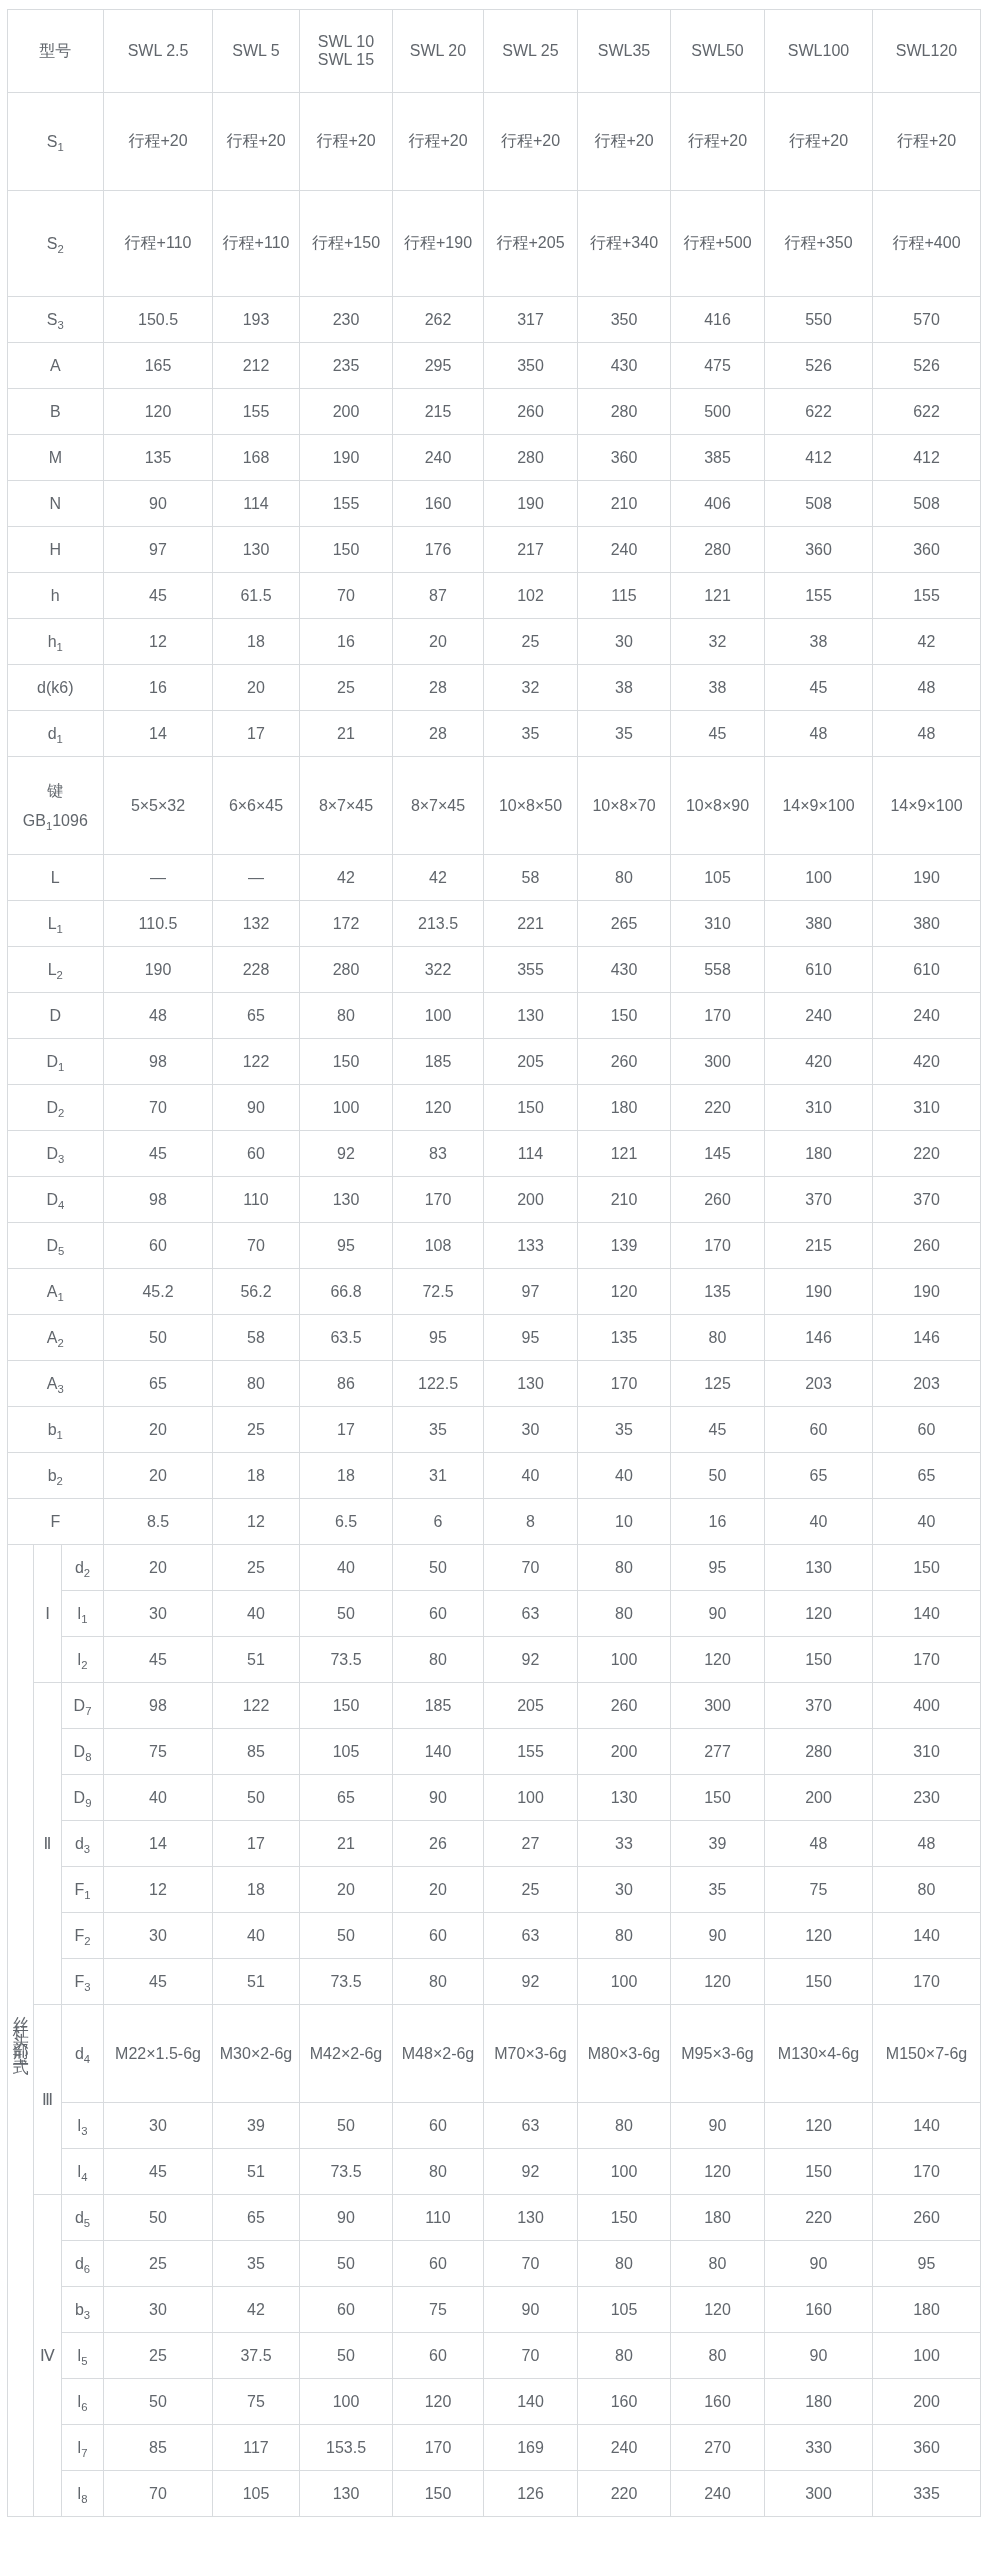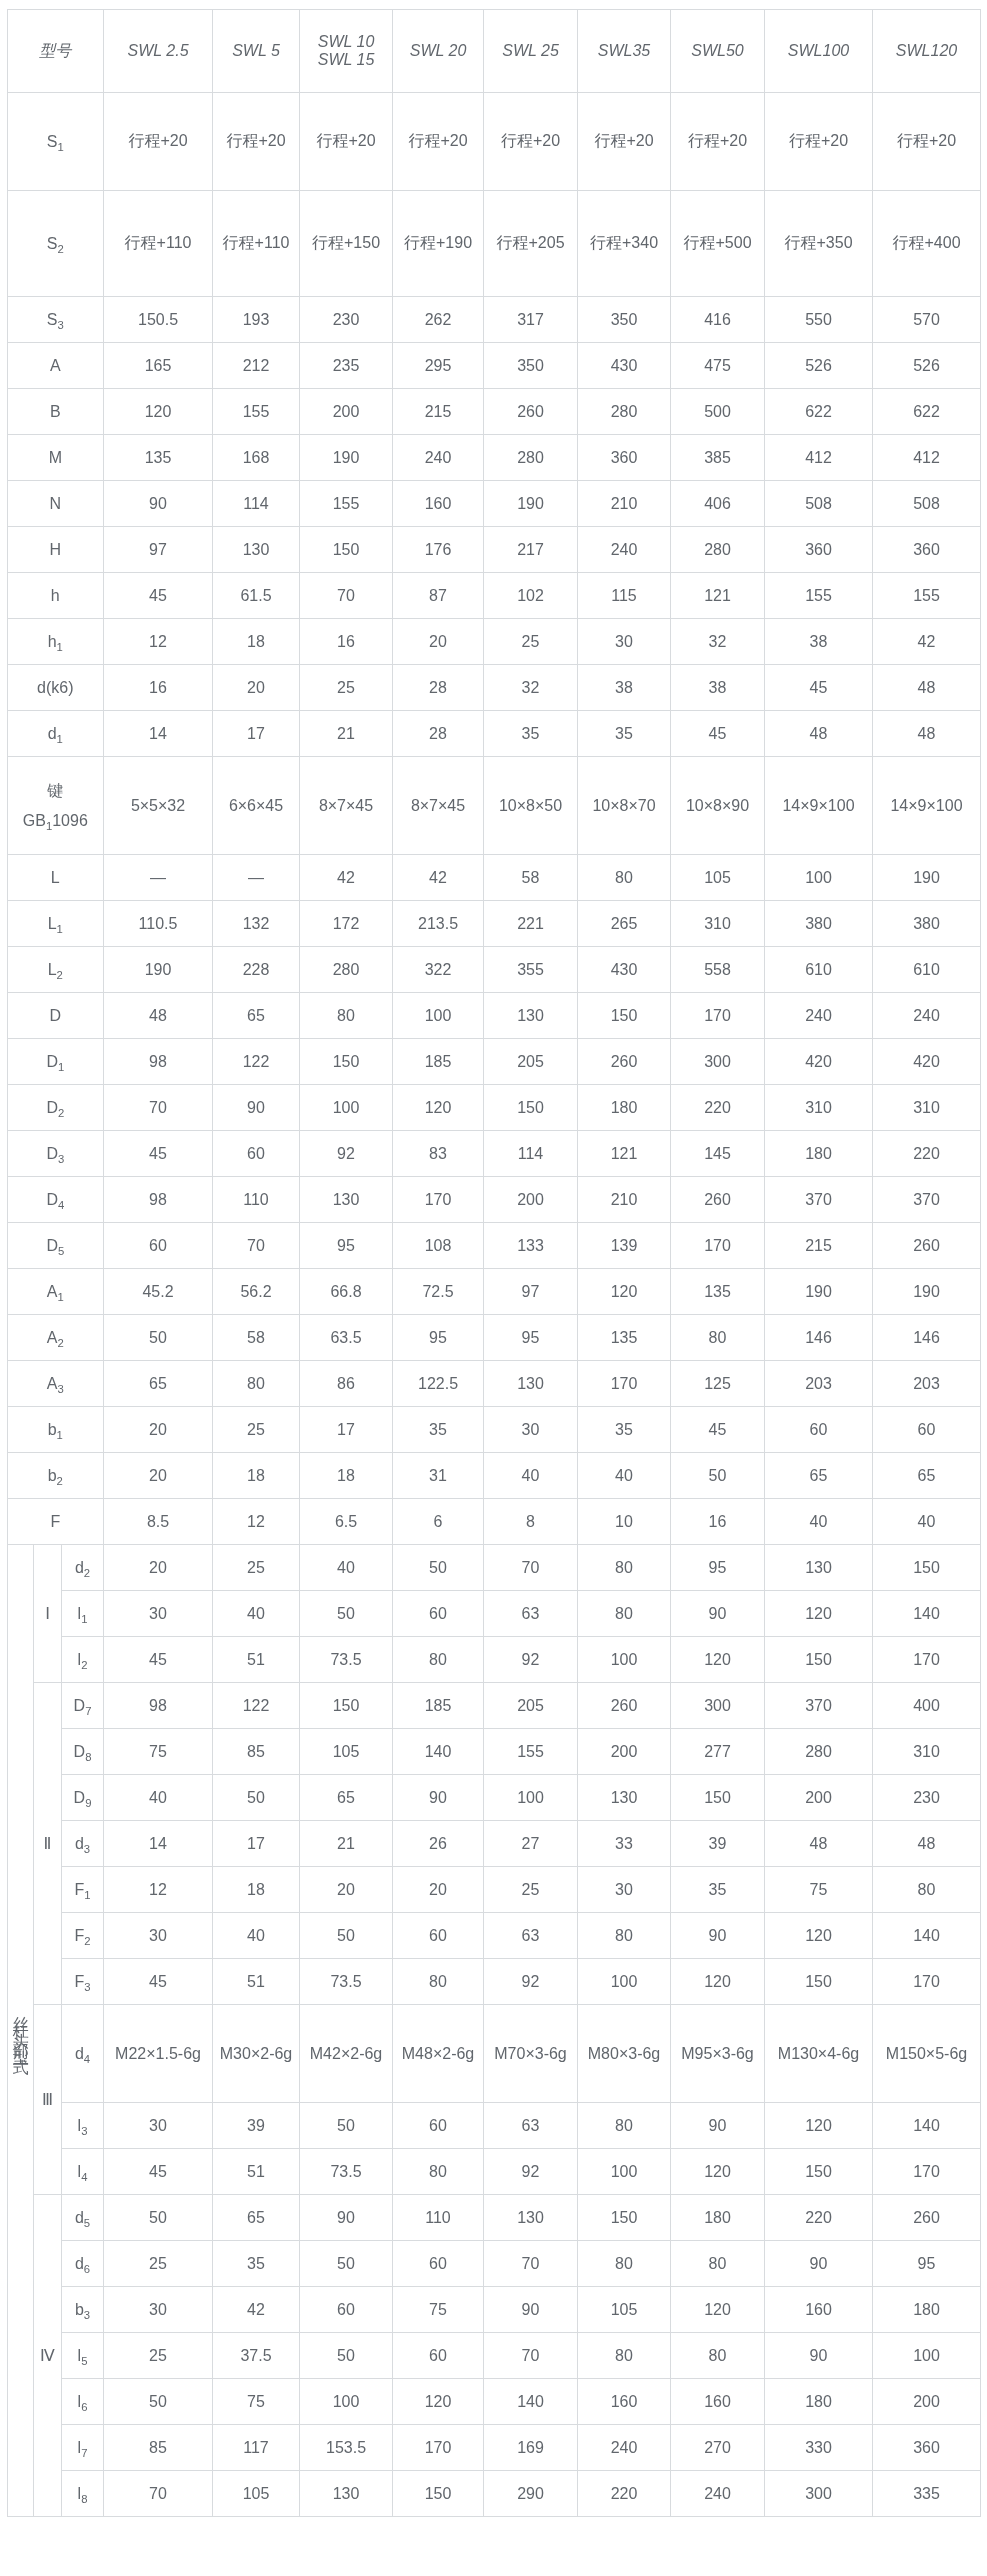--- a/index.html
+++ b/index.html
@@ -20,21 +20,21 @@
     border: 0.9px solid #d8dbde;
     font-weight: normal;
     text-align: center;
     vertical-align: middle;
     padding: 3.8px 5.7px;
     box-sizing: border-box;
     word-break: break-word;
   }
   td { height: 46px; }
   th { height: 46px; }
-  thead th { height: 83px; white-space: pre-line; font-style: italic; }
+  thead th { height: 83px; white-space: pre-line; }
   tr[data-key="S1"] th, tr[data-key="S1"] td { height: 98px; }
   tr[data-key="S2"] th, tr[data-key="S2"] td { height: 106px; }
   tr[data-key="jian"] th, tr[data-key="jian"] td { height: 98px; line-height: 1.9; }
   tr[data-key="d4"] th, tr[data-key="d4"] td { height: 98px; line-height: 1.9; }
   sub { font-size: 11.3px; line-height: 0; }
   .vtitle-cell { padding: 0; }
   .vtitle {
     writing-mode: vertical-lr;
     text-orientation: upright;
     letter-spacing: 8.5px;
@@ -542,21 +542,21 @@
           <th rowspan="3" data-name="group-label-Ⅲ">Ⅲ</th>
           <th data-name="row-label"><span>d</span><sub>4</sub></th>
           <td data-name="table-cell">M22×1.5-6g</td>
           <td data-name="table-cell">M30×2-6g</td>
           <td data-name="table-cell">M42×2-6g</td>
           <td data-name="table-cell">M48×2-6g</td>
           <td data-name="table-cell">M70×3-6g</td>
           <td data-name="table-cell">M80×3-6g</td>
           <td data-name="table-cell">M95×3-6g</td>
           <td data-name="table-cell">M130×4-6g</td>
-          <td data-name="table-cell">M150×5-6g</td>
+          <td data-name="table-cell">M150×7-6g</td>
         </tr>
         <tr data-key="l3" data-name="table-row-l3">
           <th data-name="row-label"><span>l</span><sub>3</sub></th>
           <td data-name="table-cell">30</td>
           <td data-name="table-cell">39</td>
           <td data-name="table-cell">50</td>
           <td data-name="table-cell">60</td>
           <td data-name="table-cell">63</td>
           <td data-name="table-cell">80</td>
           <td data-name="table-cell">90</td>
@@ -647,21 +647,21 @@
           <td data-name="table-cell">270</td>
           <td data-name="table-cell">330</td>
           <td data-name="table-cell">360</td>
         </tr>
         <tr data-key="l8" data-name="table-row-l8">
           <th data-name="row-label"><span>l</span><sub>8</sub></th>
           <td data-name="table-cell">70</td>
           <td data-name="table-cell">105</td>
           <td data-name="table-cell">130</td>
           <td data-name="table-cell">150</td>
-          <td data-name="table-cell">290</td>
+          <td data-name="table-cell">126</td>
           <td data-name="table-cell">220</td>
           <td data-name="table-cell">240</td>
           <td data-name="table-cell">300</td>
           <td data-name="table-cell">335</td>
         </tr>
       </tbody>
   </table>
 </div>
 
 

